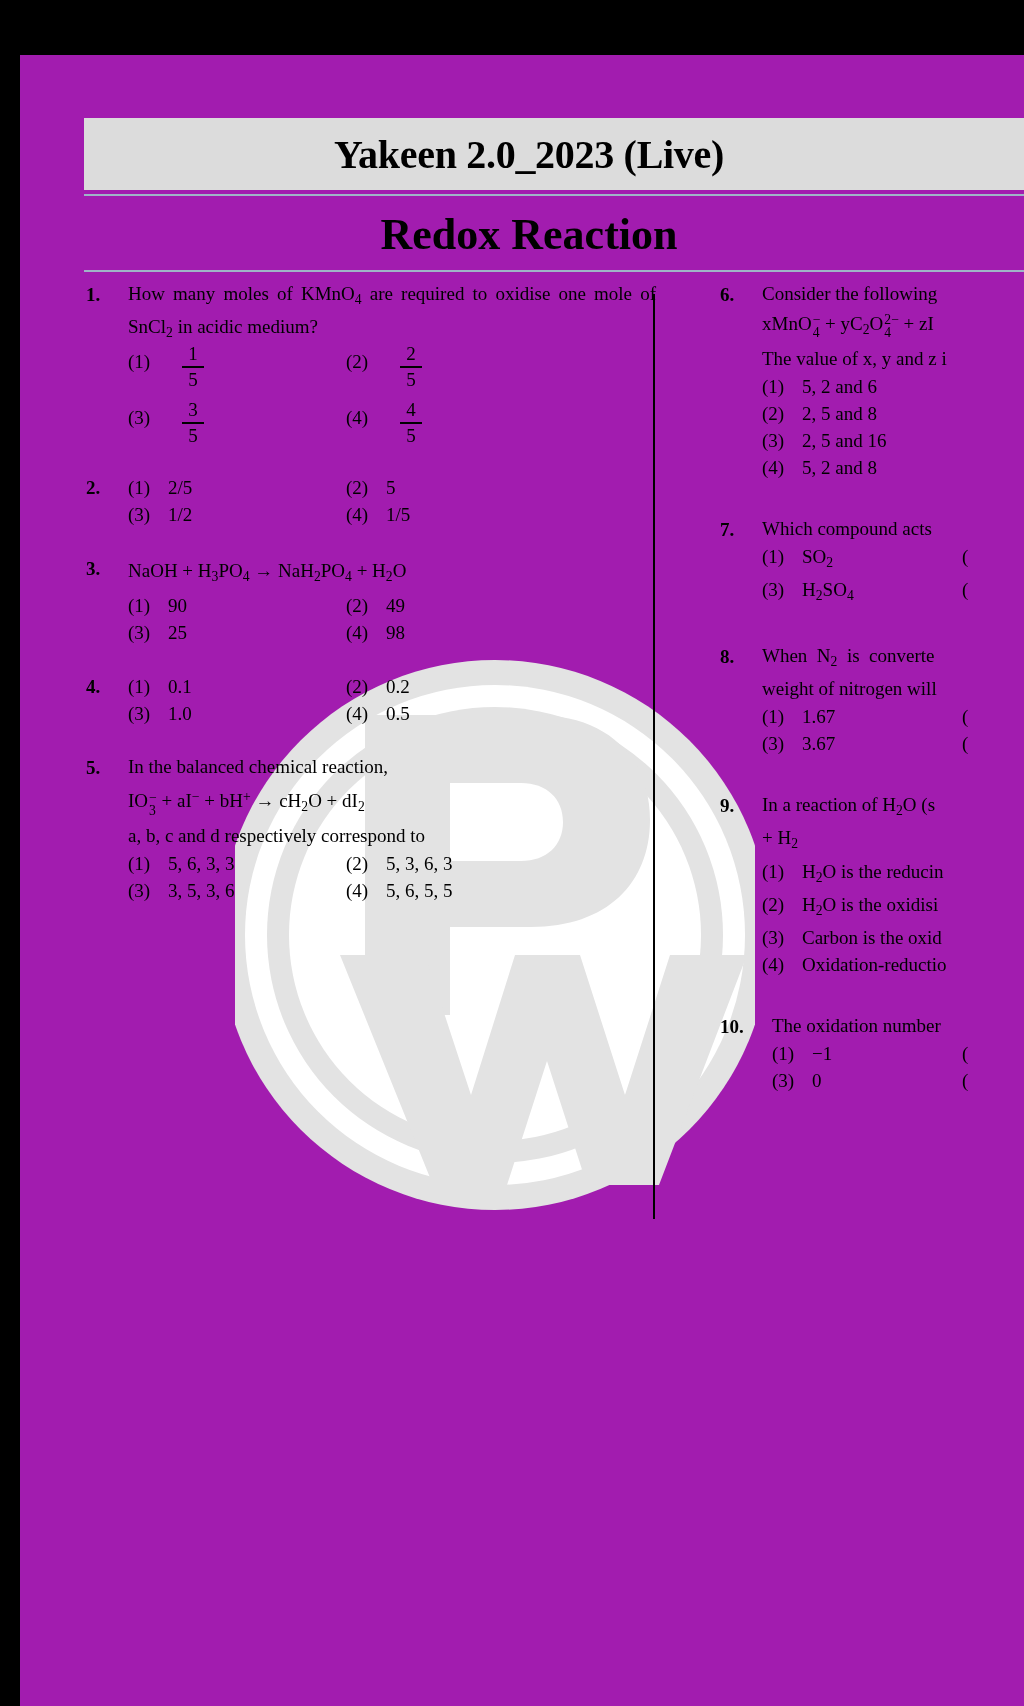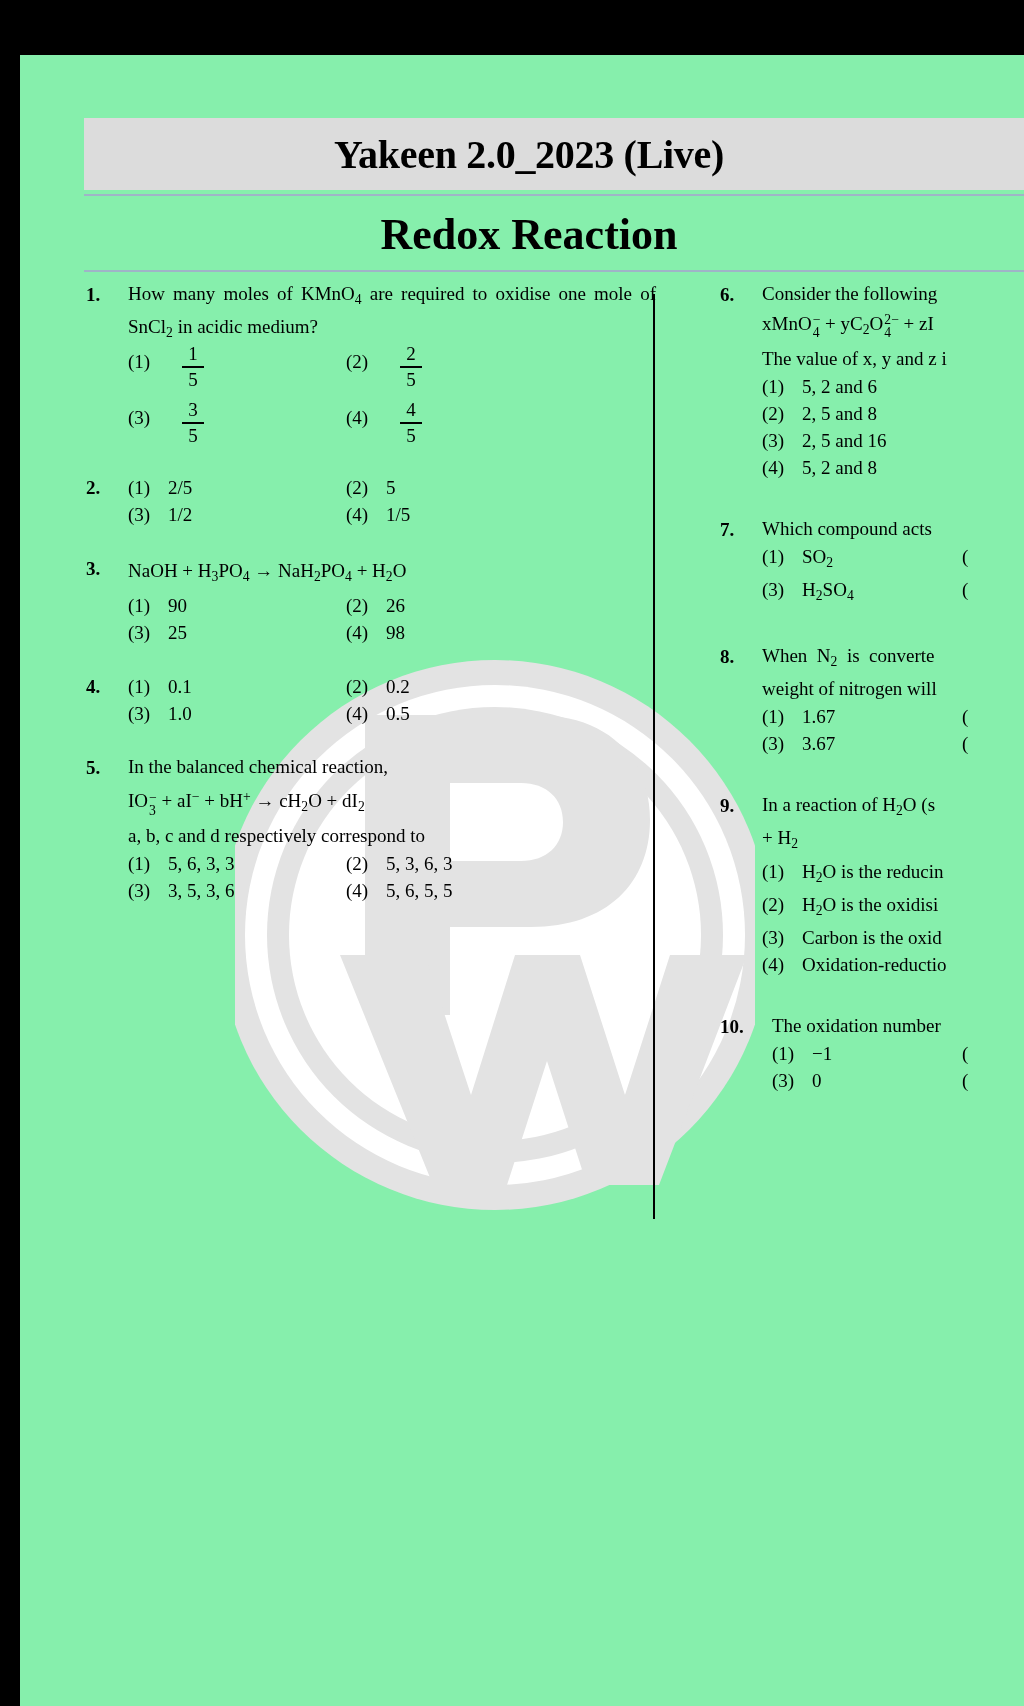--- a/index.html
+++ b/index.html
@@ -14,21 +14,21 @@
     position: relative;
     font-family: "Liberation Serif", "DejaVu Serif", serif;
   }
   
   .page {
     position: absolute;
     left: 20px;
     top: 55px;
     width: 1004px;
     height: 1651px;
-    background: #86efac;
+    background: #a21caf;
     overflow: hidden;
   }
   
   .watermark {
     position: absolute;
     left: 215px;
     top: 600px;
     width: 520px;
     height: 560px;
     pointer-events: none;
@@ -316,21 +316,21 @@
         <div class="q-body">
           <div class="eq">NaOH + H<sub>3</sub>PO<sub>4</sub> → NaH<sub>2</sub>PO<sub>4</sub> + H<sub>2</sub>O</div>
           <div class="opts">
             <div class="opt-row">
               <div class="opt opt-a">
                 <span class="opt-lbl">(1)</span>
                 <span class="opt-val">90</span>
               </div>
               <div class="opt opt-b">
                 <span class="opt-lbl">(2)</span>
-                <span class="opt-val">26</span>
+                <span class="opt-val">49</span>
               </div>
             </div>
             <div class="opt-row">
               <div class="opt opt-a">
                 <span class="opt-lbl">(3)</span>
                 <span class="opt-val">25</span>
               </div>
               <div class="opt opt-b">
                 <span class="opt-lbl">(4)</span>
                 <span class="opt-val">98</span>

